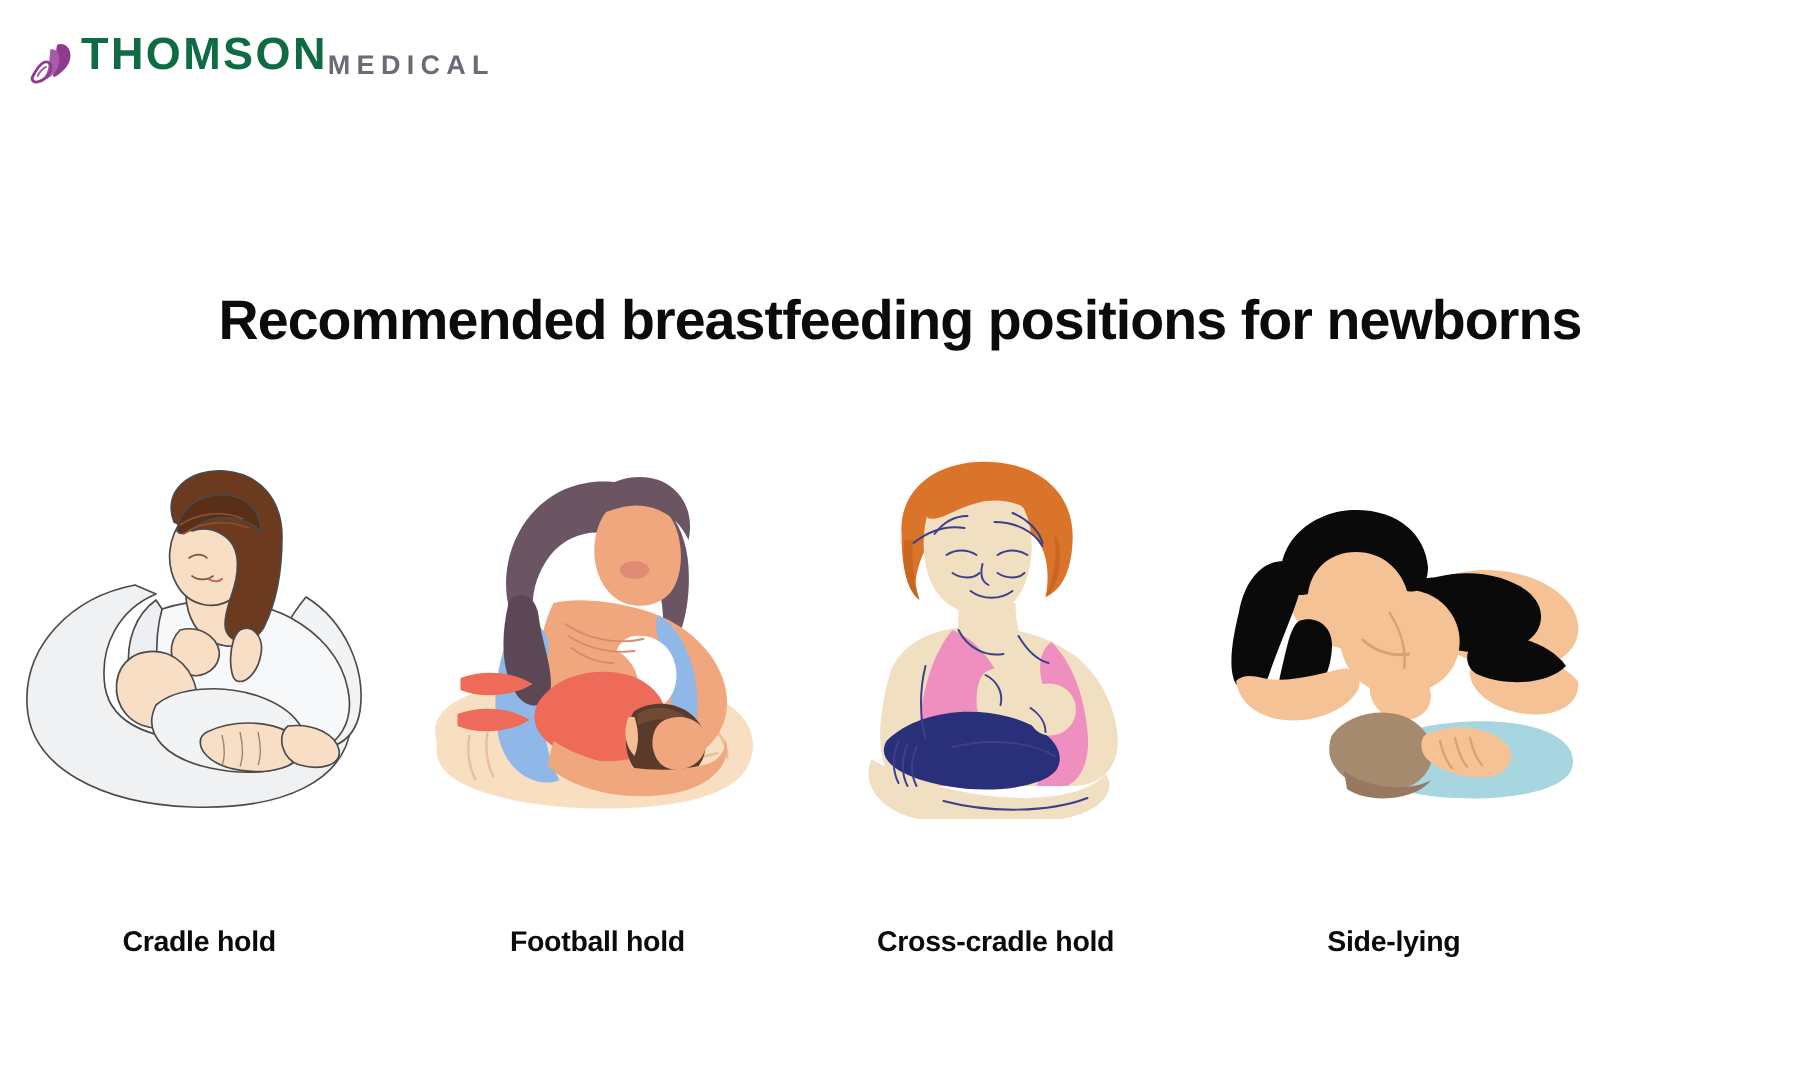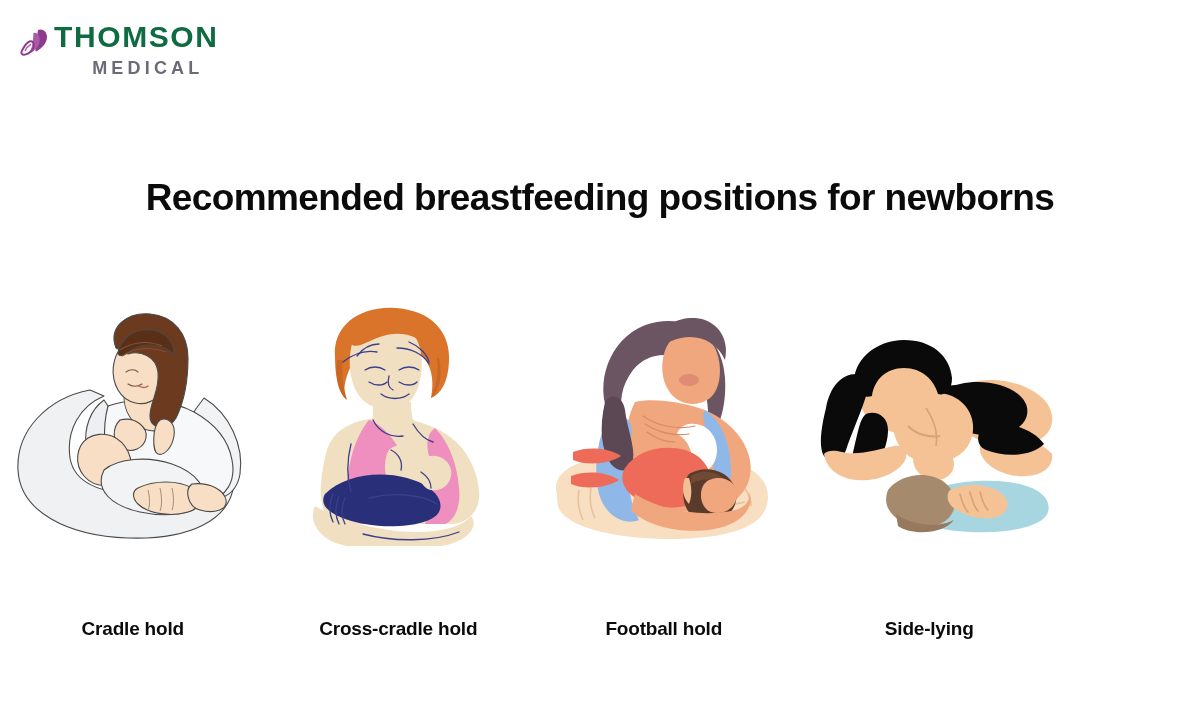--- a/index.html
+++ b/index.html
@@ -26,21 +26,20 @@
   }
   #brand-mark {
     width: 34px;
     height: 40px;
     flex: 0 0 auto;
     margin-right: 2px;
     margin-top: 4px;
   }
   #brand-wordmark {
     display: flex;
-    flex-direction: column;
     align-items: flex-end;
   }
   #brand-name {
     font-size: 30px;
     font-weight: 700;
     letter-spacing: 1.6px;
     line-height: 1;
     color: #0F6B42;
   }
   #brand-sub {
@@ -51,21 +50,21 @@
     margin-top: 7px;
     margin-right: 15px;
     color: #6B6B78;
   }
 
   
   #page-title {
     position: absolute;
     left: 0;
     right: 0;
-    top: 152px;
+    top: 168px;
     text-align: center;
     font-size: 37px;
     font-weight: 700;
     letter-spacing: -0.6px;
     color: #0B0B0B;
   }
 
   
   #positions-row {
     position: absolute;
@@ -187,20 +186,92 @@
         </g>
 
         <g stroke="#7A5A42" stroke-width="1.1" fill="none" stroke-linecap="round">
           <path d="M118 74 C122 71 127 71 130 74"></path>
           <path d="M120 86 C124 89 130 89 134 86"></path>
         </g>
         <path d="M131 88 C134 90 138 90 140 88" fill="none" stroke="#C0685E" stroke-width="1.4" stroke-linecap="round"></path>
       </svg>
     </div>
     <div class="position-label">Cradle hold</div>
+  </div>
+
+  <div class="position-card">
+    <div class="position-art">
+      <svg viewBox="0 0 250 250" width="250" height="250" aria-hidden="true">
+
+        <path d="M18 196 C12 176 34 162 72 158 C112 154 170 156 200 166
+                 C226 175 234 194 226 212 C218 230 186 240 138 241
+                 C86 242 36 232 22 214 C18 209 18 202 18 196 Z" fill="#F8DFC2"></path>
+        <path d="M40 192 C38 204 40 214 44 222" fill="none" stroke="#E8C09A" stroke-width="1.6"></path>
+        <path d="M52 190 C50 202 52 212 56 220" fill="none" stroke="#E8C09A" stroke-width="1.6"></path>
+        <path d="M70 206 C110 214 168 214 206 204" fill="none" stroke="#E8C09A" stroke-width="1.8"></path>
+        <path d="M196 182 C206 188 212 198 212 208" fill="none" stroke="#E8C09A" stroke-width="1.6"></path>
+
+        <path d="M66 106 C58 70 80 30 118 24 C156 18 184 42 186 80
+                 C188 112 178 136 166 148 C172 120 170 90 156 72
+                 C140 52 110 52 94 72 C82 88 80 104 84 122
+                 C76 120 70 114 66 106 Z" fill="#6B5563"></path>
+
+        <path d="M96 104 C84 128 82 162 94 186 C106 210 146 220 180 210
+                 C206 202 216 180 210 158 C204 136 184 118 160 110
+                 C138 103 112 100 96 104 Z" fill="#F0A77E"></path>
+
+        <path d="M70 118 C58 140 54 172 60 196 C66 218 86 228 100 222
+                 C88 200 86 166 92 140 C96 124 86 114 70 118 Z" fill="#8FB8E8"></path>
+
+        <path d="M166 112 C182 122 192 146 192 172 C192 194 184 210 172 216
+                 C176 192 176 162 170 142 C166 128 162 118 166 112 Z" fill="#8FB8E8"></path>
+
+        <path d="M150 126 C166 124 178 136 178 152 C178 168 166 178 152 176
+                 C138 174 132 158 136 142 C138 132 143 127 150 126 Z" fill="#FFFFFF"></path>
+
+        <path d="M112 136 C128 128 148 136 152 154 C156 172 144 186 126 184
+                 C108 182 100 162 106 146 C108 140 110 137 112 136 Z" fill="#F0A77E"></path>
+
+        <path d="M128 48 C120 64 122 86 134 98 C146 110 168 108 176 94
+                 C184 80 182 56 172 44 C160 32 136 32 128 48 Z" fill="#F0A77E"></path>
+
+        <path d="M118 42 C124 24 148 16 166 22 C182 28 190 44 186 62
+                 C178 44 160 36 142 40 C130 43 122 48 118 42 Z" fill="#6B5563"></path>
+
+        <path d="M66 104 C60 130 62 152 72 166 C80 176 92 174 94 162
+                 C96 148 88 130 86 112 C84 98 72 94 66 104 Z" fill="#5C4755"></path>
+
+        <ellipse cx="150" cy="82" rx="10" ry="6" fill="#E08C74"></ellipse>
+
+        <path d="M86 170 C98 152 124 146 146 152 C166 158 176 176 170 192
+                 C164 208 134 214 110 206 C88 199 78 184 86 170 Z" fill="#EE6B5A"></path>
+
+        <path d="M34 154 C50 148 70 150 82 158 C70 166 48 168 34 162 Z" fill="#EE6B5A"></path>
+        <path d="M32 178 C48 172 68 174 80 182 C68 190 46 192 32 186 Z" fill="#EE6B5A"></path>
+
+        <path d="M150 176 C166 166 190 172 196 190 C202 208 188 224 170 224
+                 C150 224 140 204 146 186 C147 182 148 178 150 176 Z" fill="#5A3A2A"></path>
+        <path d="M152 178 C164 170 182 174 190 186 C176 180 160 180 152 186 Z" fill="#704A34"></path>
+
+        <path d="M146 180 C142 190 144 200 150 206 C154 196 152 186 150 180 Z" fill="#F5BE95"></path>
+
+        <path d="M170 182 C184 176 198 184 198 196 C198 210 184 218 172 214
+                 C160 210 158 188 170 182 Z" fill="#F0A77E"></path>
+
+        <path d="M96 196 C120 212 164 220 196 212 C206 210 212 202 210 194
+                 C216 206 206 224 180 230 C146 238 106 228 92 212 Z" fill="#F0A77E"></path>
+
+        <g stroke="#D98B66" stroke-width="1.2" fill="none" stroke-linecap="round">
+          <path d="M104 118 C118 128 138 132 156 128"></path>
+          <path d="M106 126 C118 134 134 138 150 136"></path>
+          <path d="M108 134 C116 140 126 144 136 144"></path>
+        </g>
+      </svg>
+    </div>
+    <div class="position-label">Football hold</div>
   </div>
 
   <div class="position-card">
     <div class="position-art">
       <svg viewBox="0 0 250 250" width="250" height="250" aria-hidden="true">
 
         <path d="M62 58 C60 28 86 8 122 10 C158 12 178 34 176 64
                  C175 84 168 96 158 100 C162 80 158 60 140 52
                  C118 42 88 48 78 68 C72 80 70 92 72 100 C64 92 62 74 62 58 Z" fill="#D9742A"></path>
 
@@ -261,92 +332,20 @@
         </g>
       </svg>
     </div>
     <div class="position-label">Cross-cradle hold</div>
   </div>
 
   <div class="position-card">
     <div class="position-art">
       <svg viewBox="0 0 250 250" width="250" height="250" aria-hidden="true">
 
-        <path d="M18 196 C12 176 34 162 72 158 C112 154 170 156 200 166
-                 C226 175 234 194 226 212 C218 230 186 240 138 241
-                 C86 242 36 232 22 214 C18 209 18 202 18 196 Z" fill="#F8DFC2"></path>
-        <path d="M40 192 C38 204 40 214 44 222" fill="none" stroke="#E8C09A" stroke-width="1.6"></path>
-        <path d="M52 190 C50 202 52 212 56 220" fill="none" stroke="#E8C09A" stroke-width="1.6"></path>
-        <path d="M70 206 C110 214 168 214 206 204" fill="none" stroke="#E8C09A" stroke-width="1.8"></path>
-        <path d="M196 182 C206 188 212 198 212 208" fill="none" stroke="#E8C09A" stroke-width="1.6"></path>
-
-        <path d="M66 106 C58 70 80 30 118 24 C156 18 184 42 186 80
-                 C188 112 178 136 166 148 C172 120 170 90 156 72
-                 C140 52 110 52 94 72 C82 88 80 104 84 122
-                 C76 120 70 114 66 106 Z" fill="#6B5563"></path>
-
-        <path d="M96 104 C84 128 82 162 94 186 C106 210 146 220 180 210
-                 C206 202 216 180 210 158 C204 136 184 118 160 110
-                 C138 103 112 100 96 104 Z" fill="#F0A77E"></path>
-
-        <path d="M70 118 C58 140 54 172 60 196 C66 218 86 228 100 222
-                 C88 200 86 166 92 140 C96 124 86 114 70 118 Z" fill="#8FB8E8"></path>
-
-        <path d="M166 112 C182 122 192 146 192 172 C192 194 184 210 172 216
-                 C176 192 176 162 170 142 C166 128 162 118 166 112 Z" fill="#8FB8E8"></path>
-
-        <path d="M150 126 C166 124 178 136 178 152 C178 168 166 178 152 176
-                 C138 174 132 158 136 142 C138 132 143 127 150 126 Z" fill="#FFFFFF"></path>
-
-        <path d="M112 136 C128 128 148 136 152 154 C156 172 144 186 126 184
-                 C108 182 100 162 106 146 C108 140 110 137 112 136 Z" fill="#F0A77E"></path>
-
-        <path d="M128 48 C120 64 122 86 134 98 C146 110 168 108 176 94
-                 C184 80 182 56 172 44 C160 32 136 32 128 48 Z" fill="#F0A77E"></path>
-
-        <path d="M118 42 C124 24 148 16 166 22 C182 28 190 44 186 62
-                 C178 44 160 36 142 40 C130 43 122 48 118 42 Z" fill="#6B5563"></path>
-
-        <path d="M66 104 C60 130 62 152 72 166 C80 176 92 174 94 162
-                 C96 148 88 130 86 112 C84 98 72 94 66 104 Z" fill="#5C4755"></path>
-
-        <ellipse cx="150" cy="82" rx="10" ry="6" fill="#E08C74"></ellipse>
-
-        <path d="M86 170 C98 152 124 146 146 152 C166 158 176 176 170 192
-                 C164 208 134 214 110 206 C88 199 78 184 86 170 Z" fill="#EE6B5A"></path>
-
-        <path d="M34 154 C50 148 70 150 82 158 C70 166 48 168 34 162 Z" fill="#EE6B5A"></path>
-        <path d="M32 178 C48 172 68 174 80 182 C68 190 46 192 32 186 Z" fill="#EE6B5A"></path>
-
-        <path d="M150 176 C166 166 190 172 196 190 C202 208 188 224 170 224
-                 C150 224 140 204 146 186 C147 182 148 178 150 176 Z" fill="#5A3A2A"></path>
-        <path d="M152 178 C164 170 182 174 190 186 C176 180 160 180 152 186 Z" fill="#704A34"></path>
-
-        <path d="M146 180 C142 190 144 200 150 206 C154 196 152 186 150 180 Z" fill="#F5BE95"></path>
-
-        <path d="M170 182 C184 176 198 184 198 196 C198 210 184 218 172 214
-                 C160 210 158 188 170 182 Z" fill="#F0A77E"></path>
-
-        <path d="M96 196 C120 212 164 220 196 212 C206 210 212 202 210 194
-                 C216 206 206 224 180 230 C146 238 106 228 92 212 Z" fill="#F0A77E"></path>
-
-        <g stroke="#D98B66" stroke-width="1.2" fill="none" stroke-linecap="round">
-          <path d="M104 118 C118 128 138 132 156 128"></path>
-          <path d="M106 126 C118 134 134 138 150 136"></path>
-          <path d="M108 134 C116 140 126 144 136 144"></path>
-        </g>
-      </svg>
-    </div>
-    <div class="position-label">Football hold</div>
-  </div>
-
-  <div class="position-card">
-    <div class="position-art">
-      <svg viewBox="0 0 250 250" width="250" height="250" aria-hidden="true">
-
         <path d="M110 200 C132 186 170 180 204 184 C234 188 248 200 244 214
                  C240 228 206 236 166 234 C126 232 100 220 104 208
                  C105 204 107 202 110 200 Z" fill="#A8D6E0"></path>
 
         <path d="M146 92 C176 76 214 80 236 98 C252 111 252 130 238 140
                  C220 153 186 150 164 136 C146 124 138 104 146 92 Z" fill="#F5C295"></path>
 
         <path d="M182 136 C208 134 236 142 248 156 C250 170 236 180 214 178
                  C192 176 174 162 176 148 C177 142 179 138 182 136 Z" fill="#F5C295"></path>
 

